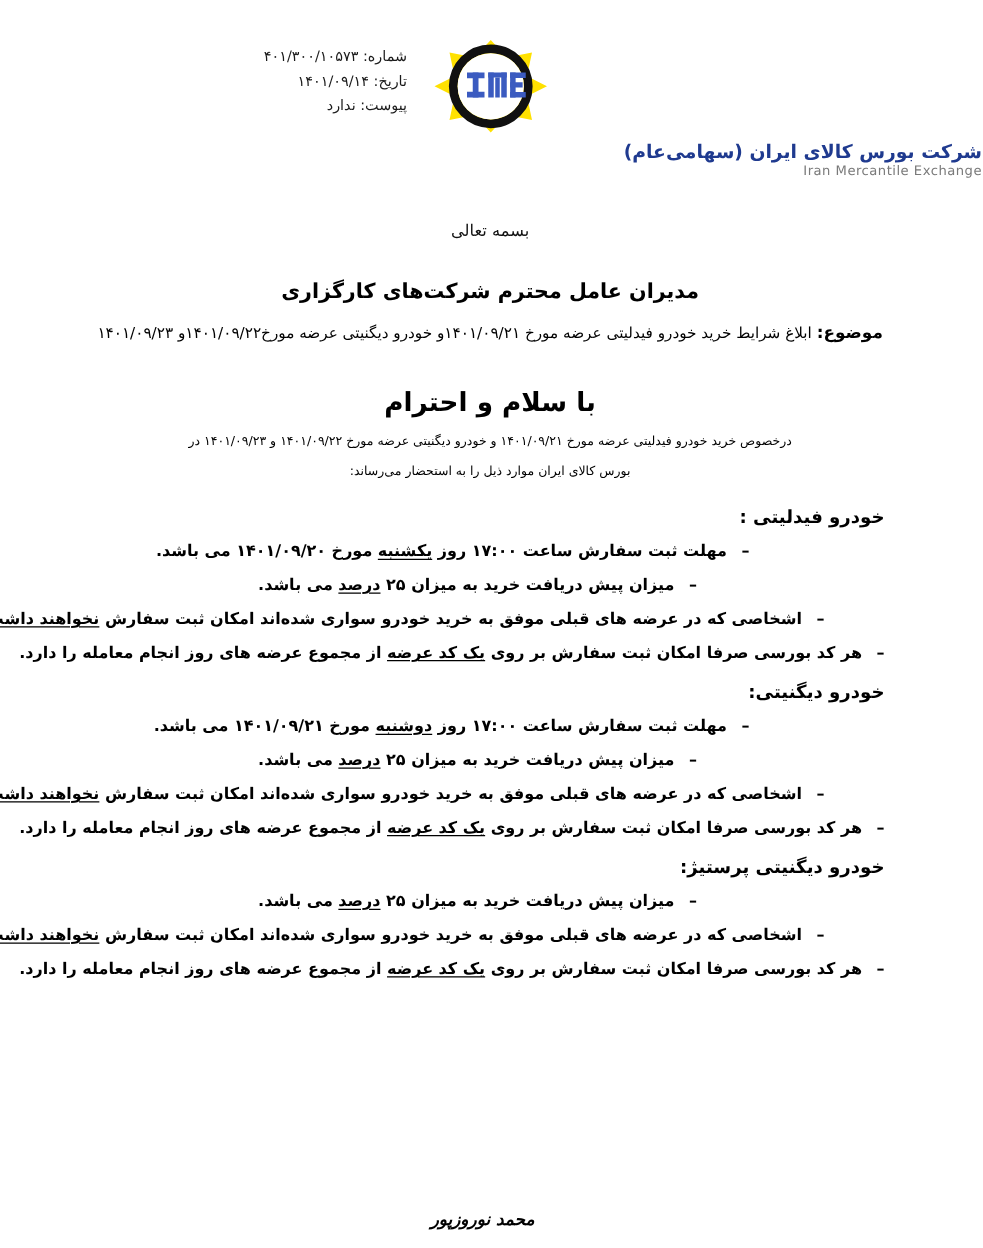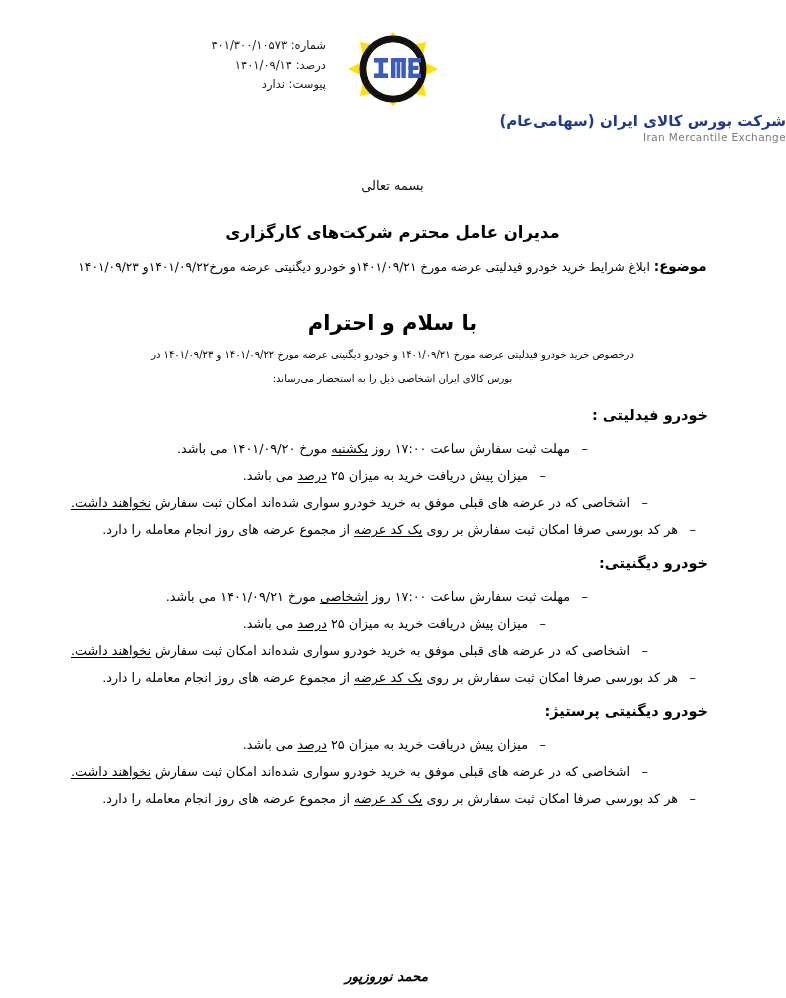--- a/index.html
+++ b/index.html
@@ -132,22 +132,23 @@
   .section-title {
     font-size: 14.5px;
     font-weight: bold;
     text-align: right;
     margin: 8px 0 6px 0;
     padding-right: 0px;
   }
 
   ul.bullets {
     list-style: none;
-    margin: 12px;
+    margin: 0;
     padding: 0;
+    font-weight: bold;
   }
   ul.bullets li {
     font-size: 12.8px;
     line-height: 27px;
     text-align: right;
     position: relative;
     white-space: nowrap;
   }
   ul.bullets li .dash {
     display: inline-block;
@@ -204,21 +205,21 @@
 <div class="page">
 
   <div class="header">
 
     <div class="ref-block">
       <div class="ref-row">
         <span class="ref-label">شماره:</span>
         <span class="ref-value">۴۰۱/۳۰۰/۱۰۵۷۳</span>
       </div>
       <div class="ref-row">
-        <span class="ref-label">درصد:</span>
+        <span class="ref-label">تاریخ:</span>
         <span class="ref-value">۱۴۰۱/۰۹/۱۴</span>
       </div>
       <div class="ref-row">
         <span class="ref-label">پیوست:</span>
         <span class="ref-value">ندارد</span>
       </div>
     </div>
 
     <div class="logo-wrap">
       <div class="logo-mark">
@@ -261,37 +262,37 @@
 
     <div class="subject">
       <span class="lbl">موضوع:</span>
       <span>ابلاغ شرایط خرید خودرو فیدلیتی عرضه مورخ ۱۴۰۱/۰۹/۲۱و  خودرو دیگنیتی عرضه مورخ۱۴۰۱/۰۹/۲۲و  ۱۴۰۱/۰۹/۲۳</span>
     </div>
 
     <div class="greeting">با سلام و احترام</div>
 
     <div class="intro">
       <div>درخصوص خرید خودرو فیدلیتی عرضه مورخ ۱۴۰۱/۰۹/۲۱ و خودرو دیگنیتی عرضه مورخ ۱۴۰۱/۰۹/۲۲ و ۱۴۰۱/۰۹/۲۳ در</div>
-      <div>بورس کالای ایران اشخاصی ذیل را به استحضار می‌رساند:</div>
+      <div>بورس کالای ایران موارد ذیل را به استحضار می‌رساند:</div>
     </div>
 
     <div id="sections-host">
         <div class="section">
           <div class="section-title">خودرو فیدلیتی :</div>
           <ul class="bullets">
             <li class="li-1"><span class="dash">–</span><span>مهلت ثبت سفارش ساعت ۱۷:۰۰ روز </span><span class="u">یکشنبه</span><span> مورخ ۱۴۰۱/۰۹/۲۰ می باشد.</span></li>
             <li class="li-2"><span class="dash">–</span><span>میزان پیش دریافت خرید به میزان  ۲۵ </span><span class="u">درصد</span><span> می باشد.</span></li>
             <li class="li-3"><span class="dash">–</span><span>اشخاصی که در عرضه های قبلی موفق به خرید خودرو سواری شده‌اند امکان ثبت سفارش </span><span class="u">نخواهند داشت.</span></li>
             <li class="li-4"><span class="dash">–</span><span>هر کد بورسی صرفا امکان ثبت سفارش بر روی </span><span class="u">یک کد عرضه</span><span> از مجموع عرضه های روز انجام معامله را دارد.</span></li>
           </ul>
         </div>
         <div class="section">
           <div class="section-title">خودرو دیگنیتی:</div>
           <ul class="bullets">
-            <li class="li-1"><span class="dash">–</span><span>مهلت ثبت سفارش ساعت ۱۷:۰۰ روز </span><span class="u">اشخاصی</span><span> مورخ ۱۴۰۱/۰۹/۲۱ می باشد.</span></li>
+            <li class="li-1"><span class="dash">–</span><span>مهلت ثبت سفارش ساعت ۱۷:۰۰ روز </span><span class="u">دوشنبه</span><span> مورخ ۱۴۰۱/۰۹/۲۱ می باشد.</span></li>
             <li class="li-2"><span class="dash">–</span><span>میزان پیش دریافت خرید به میزان  ۲۵ </span><span class="u">درصد</span><span> می باشد.</span></li>
             <li class="li-3"><span class="dash">–</span><span>اشخاصی که در عرضه های قبلی موفق به خرید خودرو سواری شده‌اند امکان ثبت سفارش </span><span class="u">نخواهند داشت.</span></li>
             <li class="li-4"><span class="dash">–</span><span>هر کد بورسی صرفا امکان ثبت سفارش بر روی </span><span class="u">یک کد عرضه</span><span> از مجموع عرضه های روز انجام معامله را دارد.</span></li>
           </ul>
         </div>
         <div class="section">
           <div class="section-title">خودرو دیگنیتی پرستیژ:</div>
           <ul class="bullets">
             <li class="li-2"><span class="dash">–</span><span>میزان پیش دریافت خرید به میزان  ۲۵ </span><span class="u">درصد</span><span> می باشد.</span></li>
             <li class="li-3"><span class="dash">–</span><span>اشخاصی که در عرضه های قبلی موفق به خرید خودرو سواری شده‌اند امکان ثبت سفارش </span><span class="u">نخواهند داشت.</span></li>

